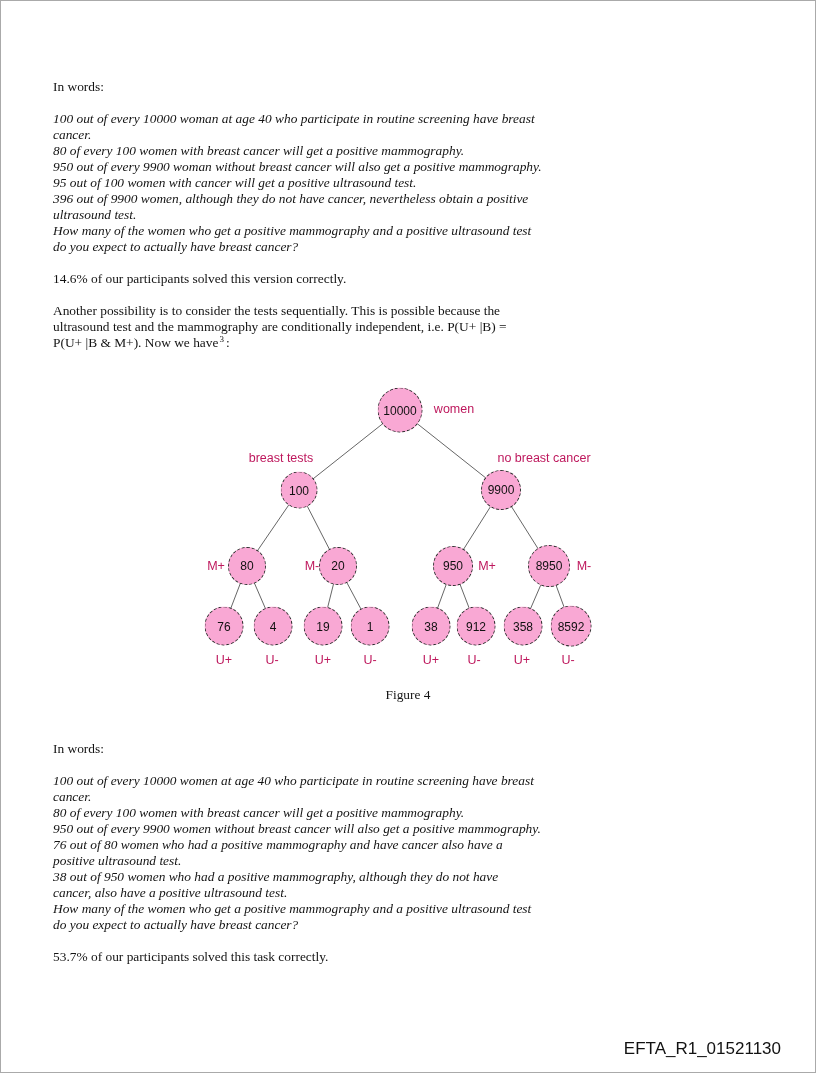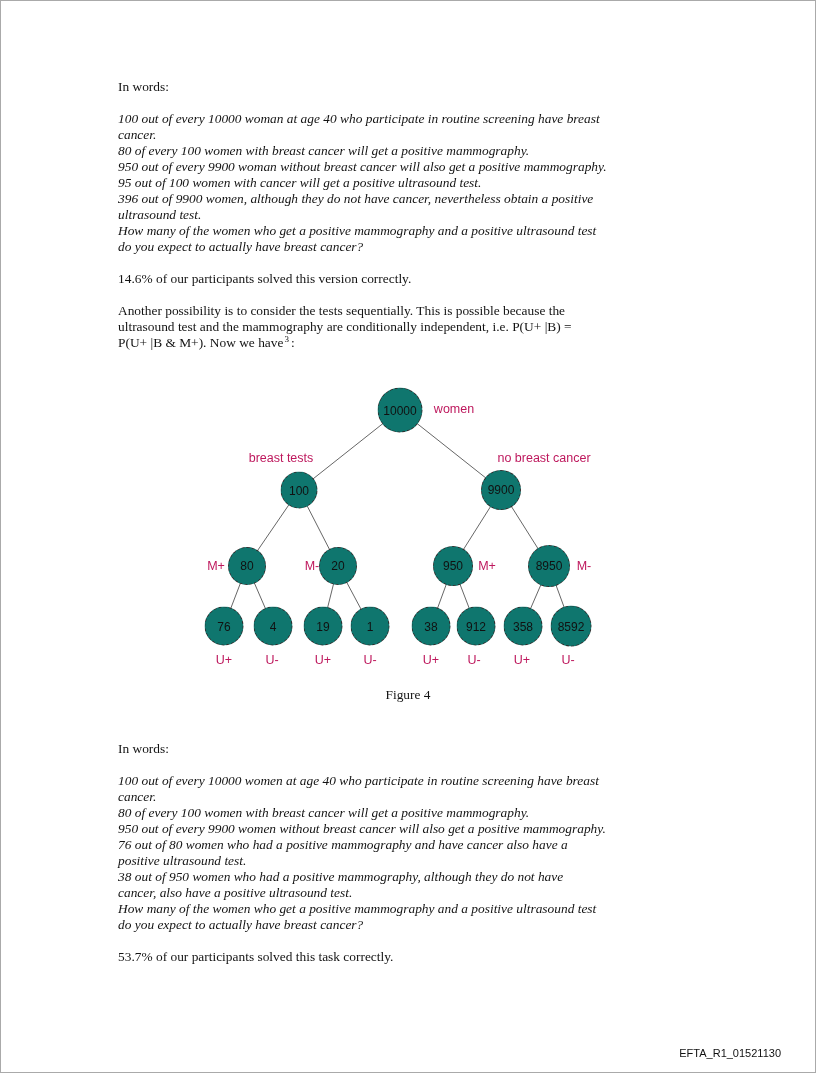--- a/index.html
+++ b/index.html
@@ -13,21 +13,21 @@
     height: 1073px;
     box-sizing: border-box;
     background: #ffffff;
     border: 1px solid #aaaaaa;
     font-family: "Liberation Serif", serif;
     font-size: 13.4px;
     color: #131313;
     overflow: hidden;
   }
   .text-block {
-    padding-left: 117px;
+    padding-left: 52px;
     padding-right: 106px;
     font-family: Liberation Serif, serif;
   }
   .text-block.first { padding-top: 78px; }
   p { margin: 0; line-height: 16px; }
   .mt16 { margin-top: 16px; }
   .italic-block p { font-style: italic; }
   sup.fn {
     font-size: 9px;
     line-height: 0;
@@ -47,21 +47,21 @@
   }
   .edges line {
     stroke: #555555;
     stroke-width: 0.9;
   }
   .node {
     position: absolute;
     transform: translate(-50%, -50%);
     border: 1.4px dashed #2e2e2e;
     border-radius: 50%;
-    background: #0f766e;
+    background: #f9a8d4;
     display: flex;
     align-items: center;
     justify-content: center;
     font-family: "Liberation Sans", sans-serif;
     font-size: 12px;
     color: #111111;
   }
   .flabel {
     position: absolute;
     transform: translate(-50%, -50%);
@@ -74,21 +74,21 @@
     margin-top: 8px;
     text-align: center;
     line-height: 16px;
   }
   .block2 { margin-top: 38px; }
   .footer {
     position: absolute;
     right: 34px;
     bottom: 13px;
     font-family: "Liberation Sans", sans-serif;
-    font-size: 11px;
+    font-size: 17px;
     color: #111111;
   }
 </style>
 </head>
 <body>
 
 <div class="page">
 
   <div class="text-block first">
     <p>In words:</p>

